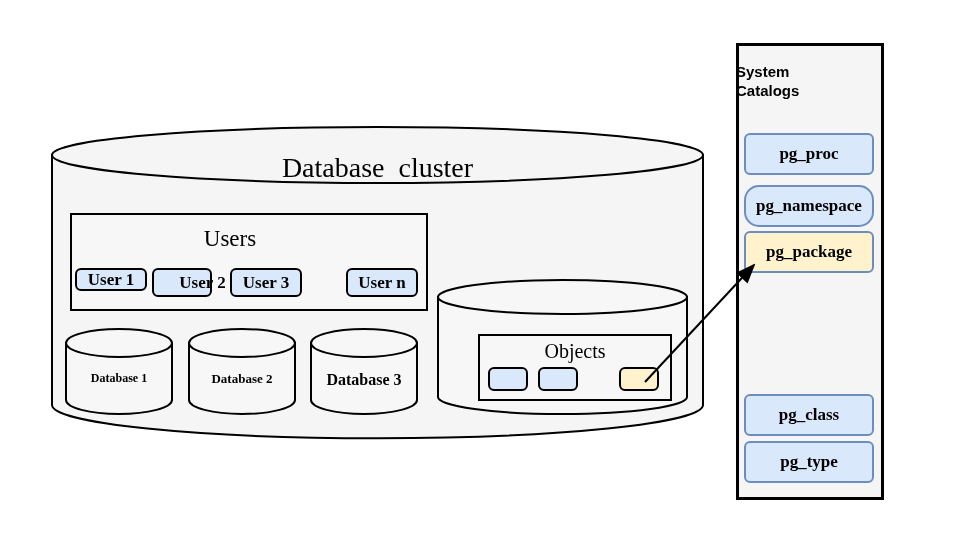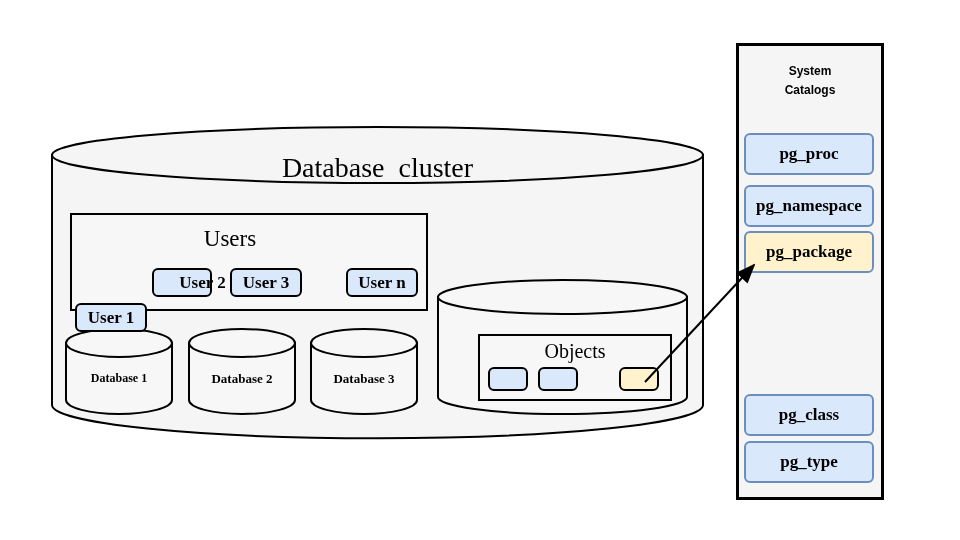--- a/index.html
+++ b/index.html
@@ -36,24 +36,24 @@
   .serif-label {
     font-family: "Liberation Serif", serif;
     font-weight: bold;
     color: #000000;
     text-align: center;
     white-space: pre;
   }
   .panel-title {
     font-family: "Liberation Sans", sans-serif;
     font-weight: bold;
-    font-size: 12px;
+    font-size: 15px;
     line-height: 19px;
     color: #000000;
-    text-align: center;
+    text-align: left;
     white-space: pre-line;
   }
 
   
   .node {
     position: absolute;
     box-sizing: border-box;
     border-radius: 6px;
     display: flex;
     align-items: center;
@@ -129,36 +129,36 @@
       <ellipse cx="562.5" cy="297" rx="124.5" ry="17" fill="#f7f7f7" stroke="#000000" stroke-width="2"></ellipse>
     </g>
   </svg>
 
   <div class="abs title-sans" style="left:52px; top:152px; width:651px; font-size:28px;">Database  cluster</div>
 
   <div class="rect-box" style="left:70px; top:213px; width:358px; height:98px;"></div>
 
   <div class="abs title-sans" style="left:70px; top:226px; width:320px; font-size:23px;">Users</div>
 
-  <div class="node node-blue-black" style="left:75px; top:268px; width:72px; height:29px;margin-top:35px;">
+  <div class="node node-blue-black" style="left:75px; top:268px; width:72px; height:23px;">
     <span class="lbl">User 1</span>
   </div>
   <div class="node node-blue-black" style="left:152px; top:268px; width:60px; height:29px;padding-left:41px;">
     <span class="lbl">User 2</span>
   </div>
   <div class="node node-blue-black" style="left:230px; top:268px; width:72px; height:29px;">
     <span class="lbl">User 3</span>
   </div>
   <div class="node node-blue-black" style="left:346px; top:268px; width:72px; height:29px;">
     <span class="lbl">User n</span>
   </div>
 
   <div class="abs serif-label" style="left:66px; top:371px; width:106px; font-size:12px;">Database 1</div>
   <div class="abs serif-label" style="left:189px; top:371px; width:106px; font-size:13px;">Database 2</div>
-  <div class="abs serif-label" style="left:311px; top:371px; width:106px; font-size:13px;">Database 3</div>
+  <div class="abs serif-label" style="left:311px; top:371px; width:106px; font-size:16px;">Database 3</div>
 
   <div class="rect-box" style="left:478px; top:334px; width:194px; height:67px;"></div>
 
   <div class="abs title-sans" style="left:478px; top:340px; width:194px; font-size:20px;">Objects</div>
 
   <div class="node node-blue-black" style="left:488px; top:367px; width:40px; height:24px;">
     <span class="lbl"></span>
   </div>
   <div class="node node-blue-black" style="left:538px; top:367px; width:40px; height:24px;">
     <span class="lbl"></span>
@@ -168,21 +168,21 @@
   </div>
 
   <div class="panel-box" style="left:736px; top:43px; width:148px; height:457px;"></div>
 
   <div class="abs panel-title" style="left:736px; top:62px; width:148px;">System
 Catalogs</div>
 
   <div class="node node-blue-blue" style="left:744px; top:133px; width:130px; height:42px;">
     <span class="lbl">pg_proc</span>
   </div>
-  <div class="node node-blue-blue" style="left:744px; top:185px; width:130px; height:42px;">
+  <div class="node node-blue-blue" style="left:744px; top:185px; width:130px; height:42px;border-radius:15px;">
     <span class="lbl">pg_namespace</span>
   </div>
   <div class="node node-yellow-blue" style="left:744px; top:231px; width:130px; height:42px;">
     <span class="lbl">pg_package</span>
   </div>
   <div class="node node-blue-blue" style="left:744px; top:394px; width:130px; height:42px;">
     <span class="lbl">pg_class</span>
   </div>
   <div class="node node-blue-blue" style="left:744px; top:441px; width:130px; height:42px;">
     <span class="lbl">pg_type</span>

